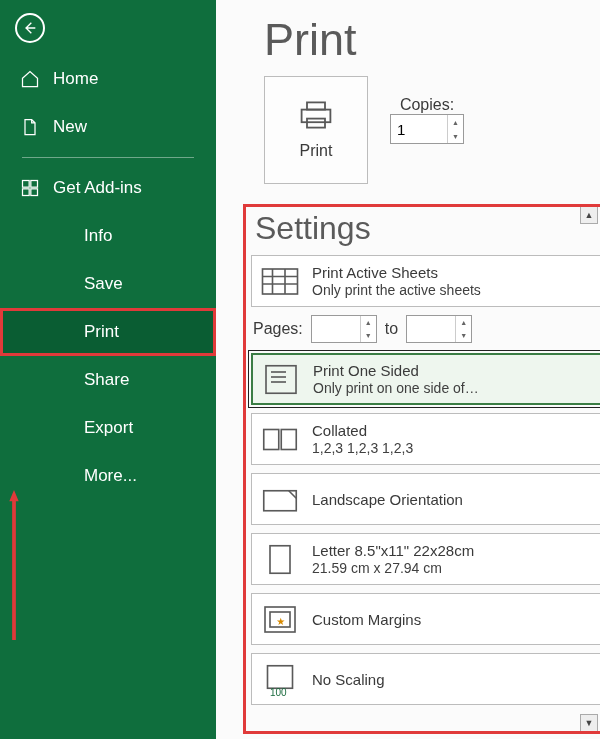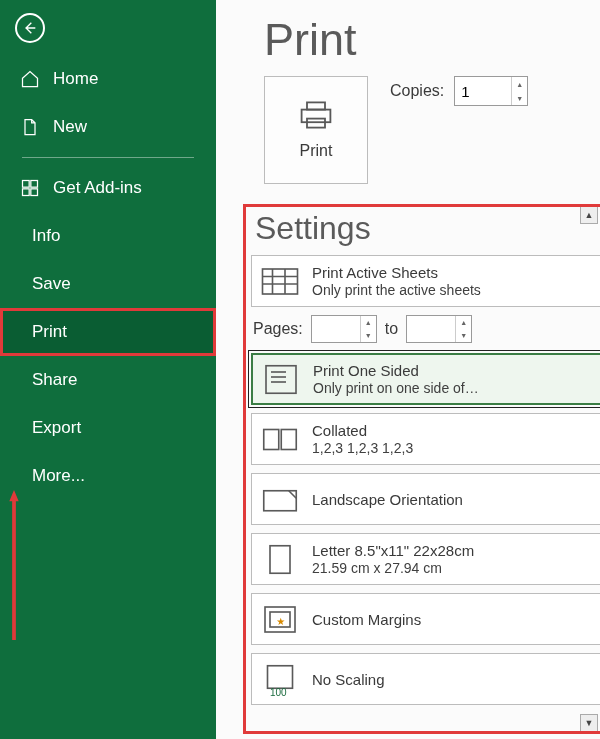--- a/index.html
+++ b/index.html
@@ -33,21 +33,21 @@
     .back-btn svg { width: 16px; height: 16px; fill: #fff; }
     .side-item {
       display: flex;
       align-items: center;
       height: 48px;
       padding-left: 20px;
       font-size: 17px;
       cursor: pointer;
       position: relative;
     }
-    .side-item.sub { padding-left: 32px; }
+    .side-item.sub { padding-left: 84px; }
     .side-item .ico {
       width: 20px;
       height: 20px;
       margin-right: 13px;
       display: flex;
       align-items: center;
       justify-content: center;
     }
     .side-item .ico svg { fill: none; stroke: #fff; stroke-width: 1.5; }
     .sep {
@@ -99,22 +99,22 @@
       align-items: center;
       justify-content: center;
       gap: 12px;
       cursor: pointer;
     }
     .print-card svg { width: 36px; height: 30px; fill: none; stroke: #585858; stroke-width: 2; }
     .print-card span { font-size: 16px; color: #3a3a3a; }
     .copies {
       display: flex;
       align-items: center;
-      gap: 10px;
-      margin-top: 0;
+      margin-top: 20px;
+      flex-direction: column;
     }
     .copies-label { font-size: 16px; color: #3a3a3a; }
     .spinner {
       display: flex;
       border: 1px solid #9a9a9a;
       height: 30px;
       background: #fff;
     }
     .spinner input {
       border: none;

